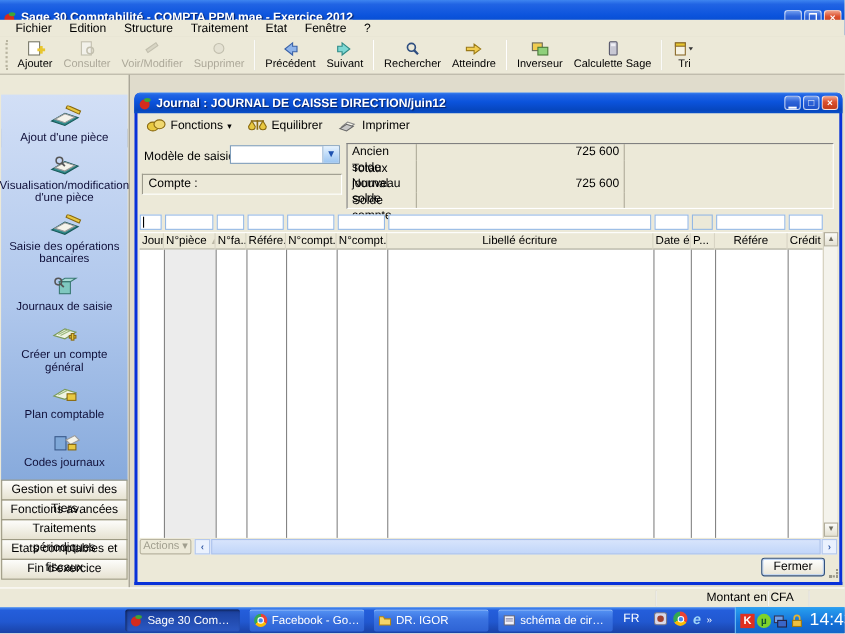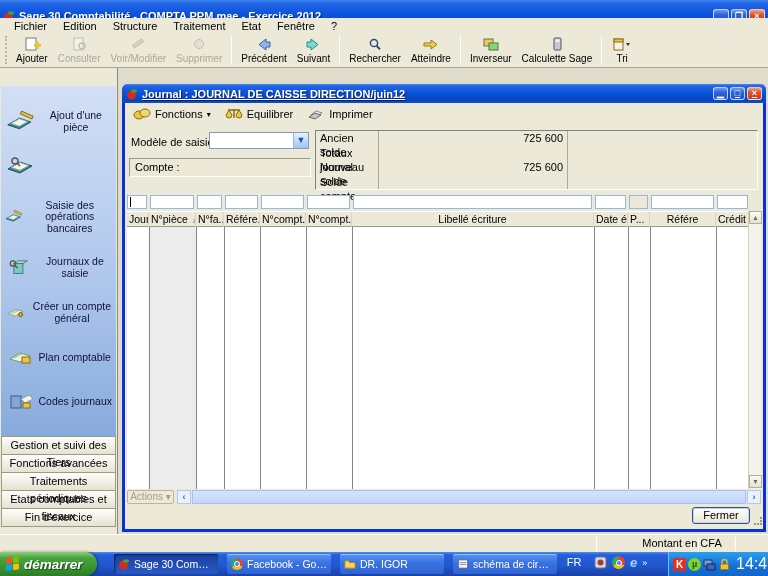--- a/index.html
+++ b/index.html
@@ -35,33 +35,33 @@
 
   
   .sidebar { position:absolute; left:0; top:68px; width:118px; height:484px; background:#ECE9D8;
     border-right:1px solid #8a887a; }
   .sbheader { position:absolute; left:1px; top:1px; width:115px; height:17px;
     background:linear-gradient(180deg,#FDFDFB,#E6E2D1); border:1px solid #9d9a84;
     text-align:center; line-height:15px; font-size:16px;margin-top:48px; }
   .sbpanel { position:absolute; left:1px; top:18px; width:115px; height:351px;
     background:linear-gradient(180deg,#D2DFF6 0%,#AFC7EC 55%,#87AADC 100%);
     display:flex; flex-direction:column; justify-content:space-evenly; align-items:center; padding:2px 0; }
-  .sbitem { display:flex; flex-direction:row; align-items:center; gap:2px; width:112px; }
+  .sbitem { display:flex; flex-direction:column; align-items:center; gap:2px; width:112px; }
   .sbitem .lbl { font-size:10.5px; color:#10103a; text-align:center; line-height:11.5px; }
   .sbgroups { position:absolute; left:1px; top:369px; width:115px; }
   .sbgroup { height:19px; background:linear-gradient(180deg,#FDFDFB,#E6E2D1); border:1px solid #9d9a84;
     margin-top:-1px; text-align:center; line-height:17px; font-size:11px; }
 
   
   .mdi { position:absolute; left:118px; top:68px; width:650px; height:466px; background:#E0DCCC; }
   .jwin { position:absolute; left:122px; top:84px; width:644px; height:448px;
     border:3px solid #0831D9; border-top:none; border-radius:6px 6px 0 0; background:#ECE9D8; }
   .jtitle { height:19px; margin:0 -3px; border-radius:6px 6px 0 0;
     background:linear-gradient(180deg,#3E85F0 0%,#2164E4 12%,#0B53DC 45%,#0646BE 85%,#0A50C8 100%);
-    display:flex; align-items:center; padding:0 4px; color:#fff;text-decoration:underline; }
+    display:flex; align-items:center; padding:0 4px; color:#fff; }
   .jtitle .ttext { font-weight:bold; font-size:11px; margin-left:4px; flex:1;
     text-shadow:1px 1px 1px rgba(0,0,30,.6); white-space:nowrap; }
   .jtitle .winbtn { width:15px; height:13px; line-height:11px; }
   .jcontent { position:relative; width:638px; height:423px; }
 
   .fnbar { position:absolute; left:0; top:0; width:638px; height:22px; display:flex; align-items:center;
     padding-left:8px; gap:14px; }
   .fnbtn { display:flex; align-items:center; gap:4px; font-size:11px; }
 
   .formlabel { position:absolute; font-size:11px; color:#000; }
@@ -292,20 +292,21 @@
           </svg>
         <span class="lbl">Ajout d'une pièce</span>
         </div>
       <div class="sbitem">
         <svg width="34" height="22" viewBox="0 0 34 22">
             <path d="M5 14 L17 7 L29 11 L17 18 Z" fill="#2E8B8B" stroke="#1a5a5a"></path>
             <path d="M8 12.5 L17 7.5 L26 10.5 L17 15.5 Z" fill="#F4F3EA" stroke="#999"></path>
             <circle cx="12" cy="6" r="3" fill="none" stroke="#555" stroke-width="1.4"></circle>
             <line x1="14" y1="8" x2="17" y2="11" stroke="#555" stroke-width="1.6"></line>
           </svg>
+        <span class="lbl">Visualisation/modification d'une pièce</span>
         </div>
       <div class="sbitem">
         <svg width="34" height="22" viewBox="0 0 34 22">
             <path d="M5 14 L17 7 L29 11 L17 18 Z" fill="#2E8B8B" stroke="#1a5a5a"></path>
             <path d="M8 12.5 L17 7.5 L26 10.5 L17 15.5 Z" fill="#F4F3EA" stroke="#999"></path>
             <rect x="18" y="2" width="13" height="3" fill="#E8C840" stroke="#8a6a10" transform="rotate(24 24 4)"></rect>
           </svg>
         <span class="lbl">Saisie des opérations bancaires</span>
         </div>
       <div class="sbitem">
@@ -481,29 +482,20 @@
   </div>
 
   <div class="statusbar">
     <span class="sbsep" style="left:596px;"></span>
     <span class="stext">Montant en CFA</span>
     <span class="sbsep" style="left:698px;"></span>
     <span class="sbsep" style="left:735px;"></span>
   </div>
 
   <div class="taskbar">
-    <div class="startbtn">
-      <span class="xplogo">
-        <div style="background:#F35325;"></div>
-          <div style="background:#81BC06;"></div>
-        <div style="background:#05A6F0;"></div>
-          <div style="background:#FFBA08;"></div>
-        </span>
-      <span class="stext2">démarrer</span>
-    </div>
     <div class="tasks">
       <div class="task active">
         <svg class="ic12" viewBox="0 0 12 12">
             <circle cx="5.5" cy="7" r="4.5" fill="#D42B1E"></circle>
             <ellipse cx="8" cy="3" rx="3" ry="1.8" fill="#3FA535"></ellipse>
           </svg>
         <span class="tlbl">Sage 30 Comptabil...</span>
         </div>
       <div class="task">
         <span class="ic12" style="border-radius:50%; background:conic-gradient(#ea4335 0 33%,#fbbc05 0 66%,#34a853 0 100%); position:relative;">

